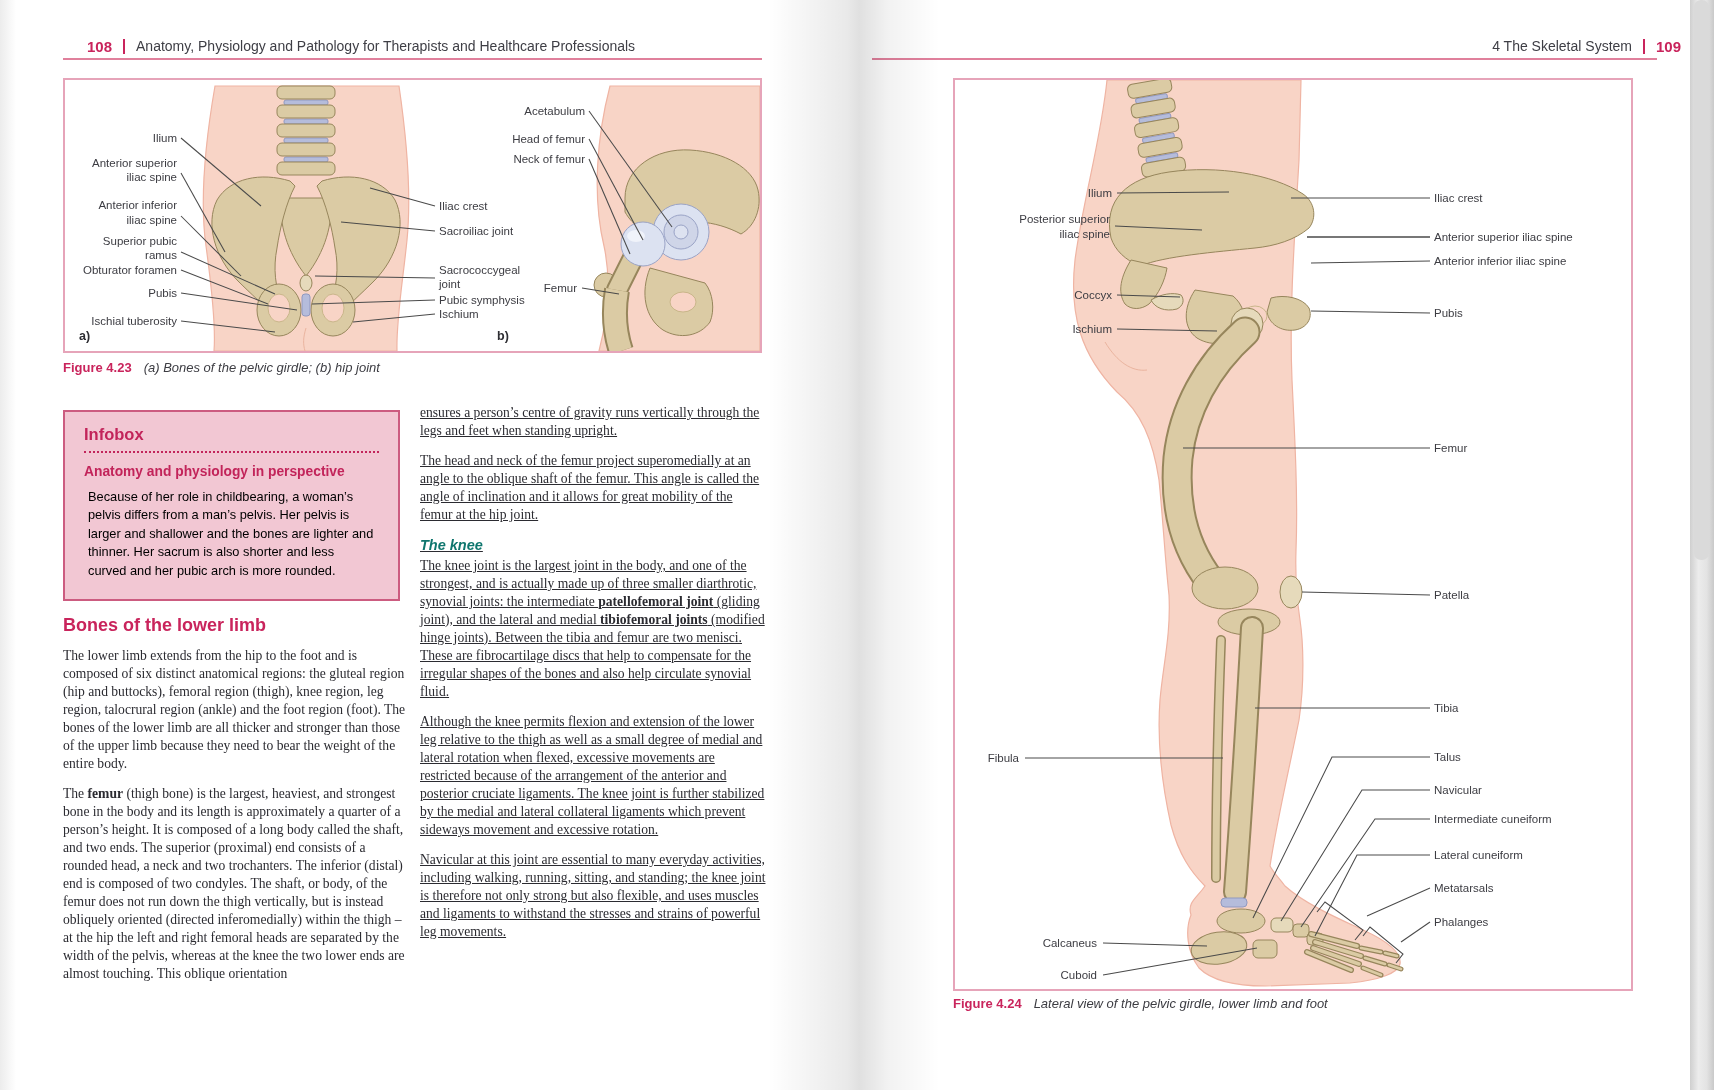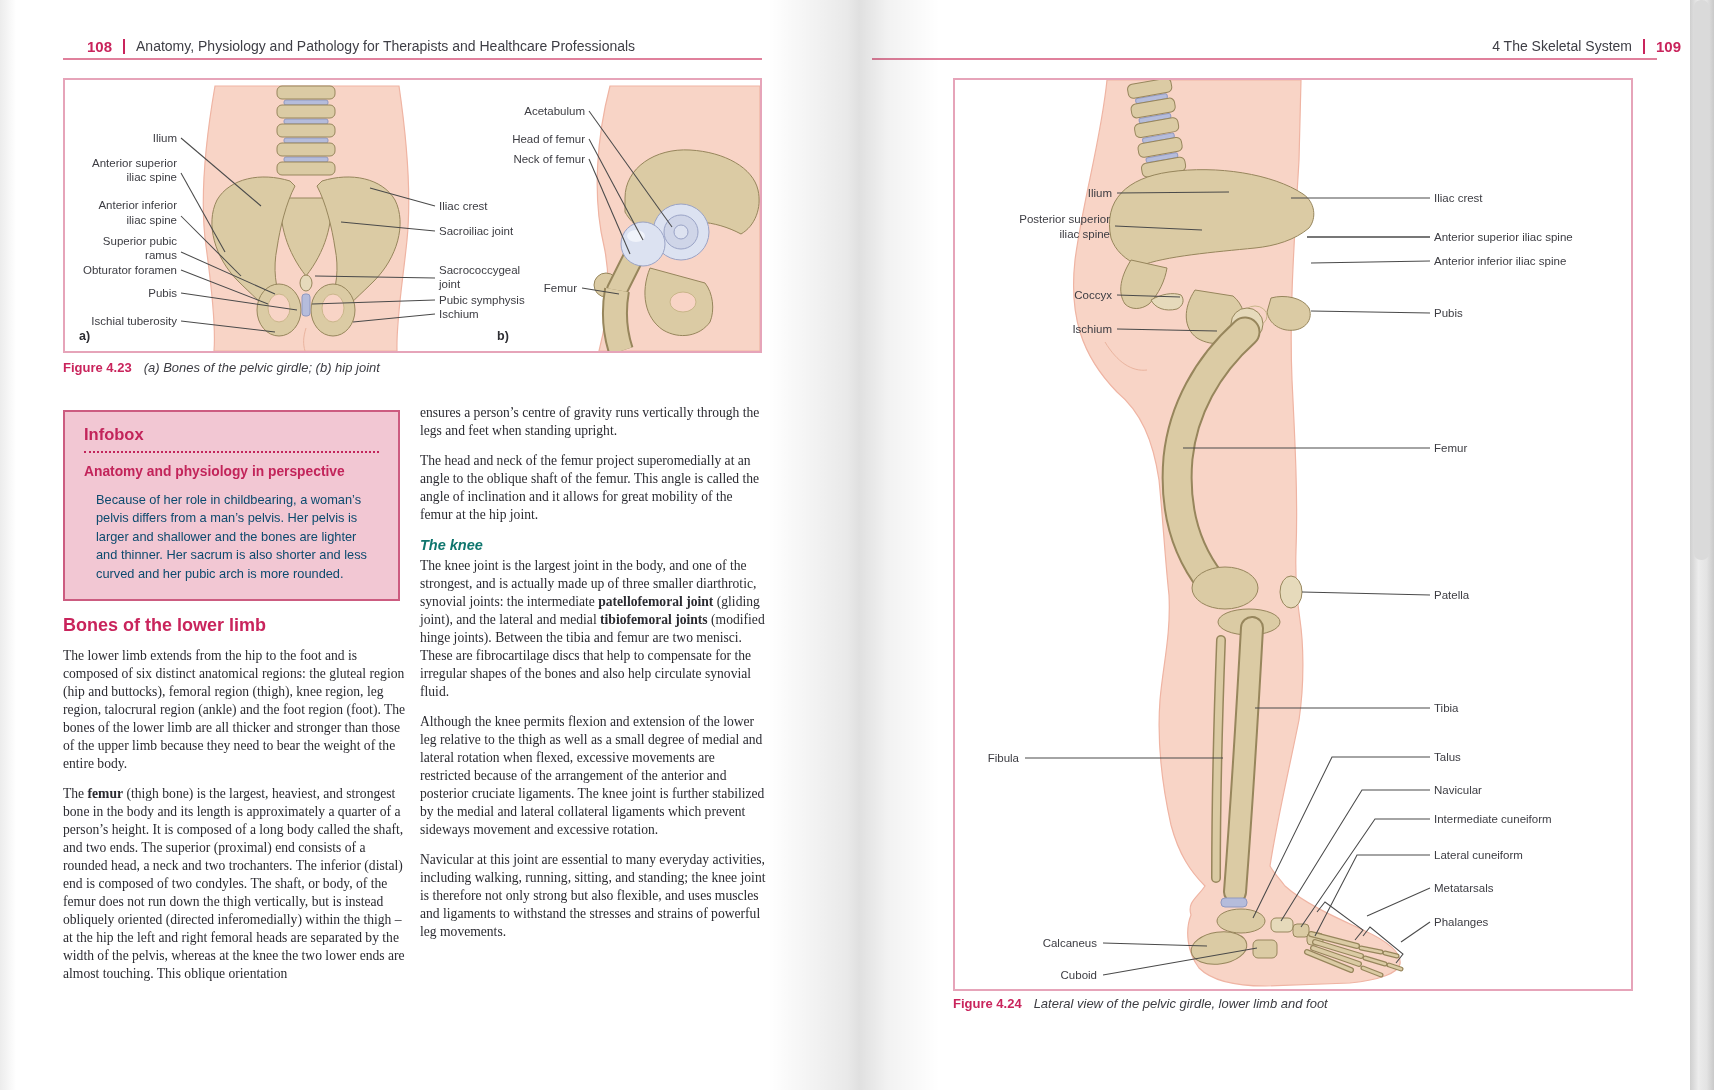--- a/index.html
+++ b/index.html
@@ -32,27 +32,27 @@
   .cart{fill:#dce2f1;stroke:#9aa3c6;stroke-width:1;}
   .caption{font-size:13px;color:#3c3c42;}
   .cap-label{color:#c9245c;font-weight:bold;font-style:normal;}
   .cap-text{font-style:italic;margin-left:12px;}
   
   #infobox{left:63px;top:410px;width:337px;height:191px;box-sizing:border-box;
      background:#f2c7d3;border:2px solid #cc5c80;padding:13px 19px;}
   #infobox h2{margin:0;font-size:16.5px;color:#c2245a;}
   #infobox .dots{border-top:2px dotted #c2245a;margin:7px 0 11px;}
   #infobox h3{margin:0 0 9px;font-size:13.8px;color:#c2245a;}
-  #infobox p{margin:12px;font-size:12.8px;line-height:18.4px;color:#0c4a6e;}
+  #infobox p{margin:4px;font-size:12.8px;line-height:18.4px;color:#000000;}
   
   .col{font-family:"Liberation Serif",serif;font-size:13.6px;line-height:18px;color:#2b2b31;}
   .col p{margin:0 0 12px;}
   .col .b{font-weight:bold;}
   #col1{left:63px;top:616px;width:348px;}
-  #col2{left:420px;top:404px;width:348px;}
+  #col2{left:420px;top:404px;width:348px;text-decoration:underline;}
   #col1 h2{font-family:"Liberation Sans",sans-serif;font-size:18px;color:#c9245c;margin:0 0 13px;}
   #col2 h3{font-family:"Liberation Sans",sans-serif;font-style:italic;font-size:14.5px;color:#0f766e;margin:2px 0 3px;}
 </style>
 </head>
 <body>
 
 <div class="abs runhead" style="left:63px;width:699px;">
   <span class="pagenum">108</span>
   <span class="headbar"></span>
   <span>Anatomy, Physiology and Pathology for Therapists and Healthcare Professionals</span>

